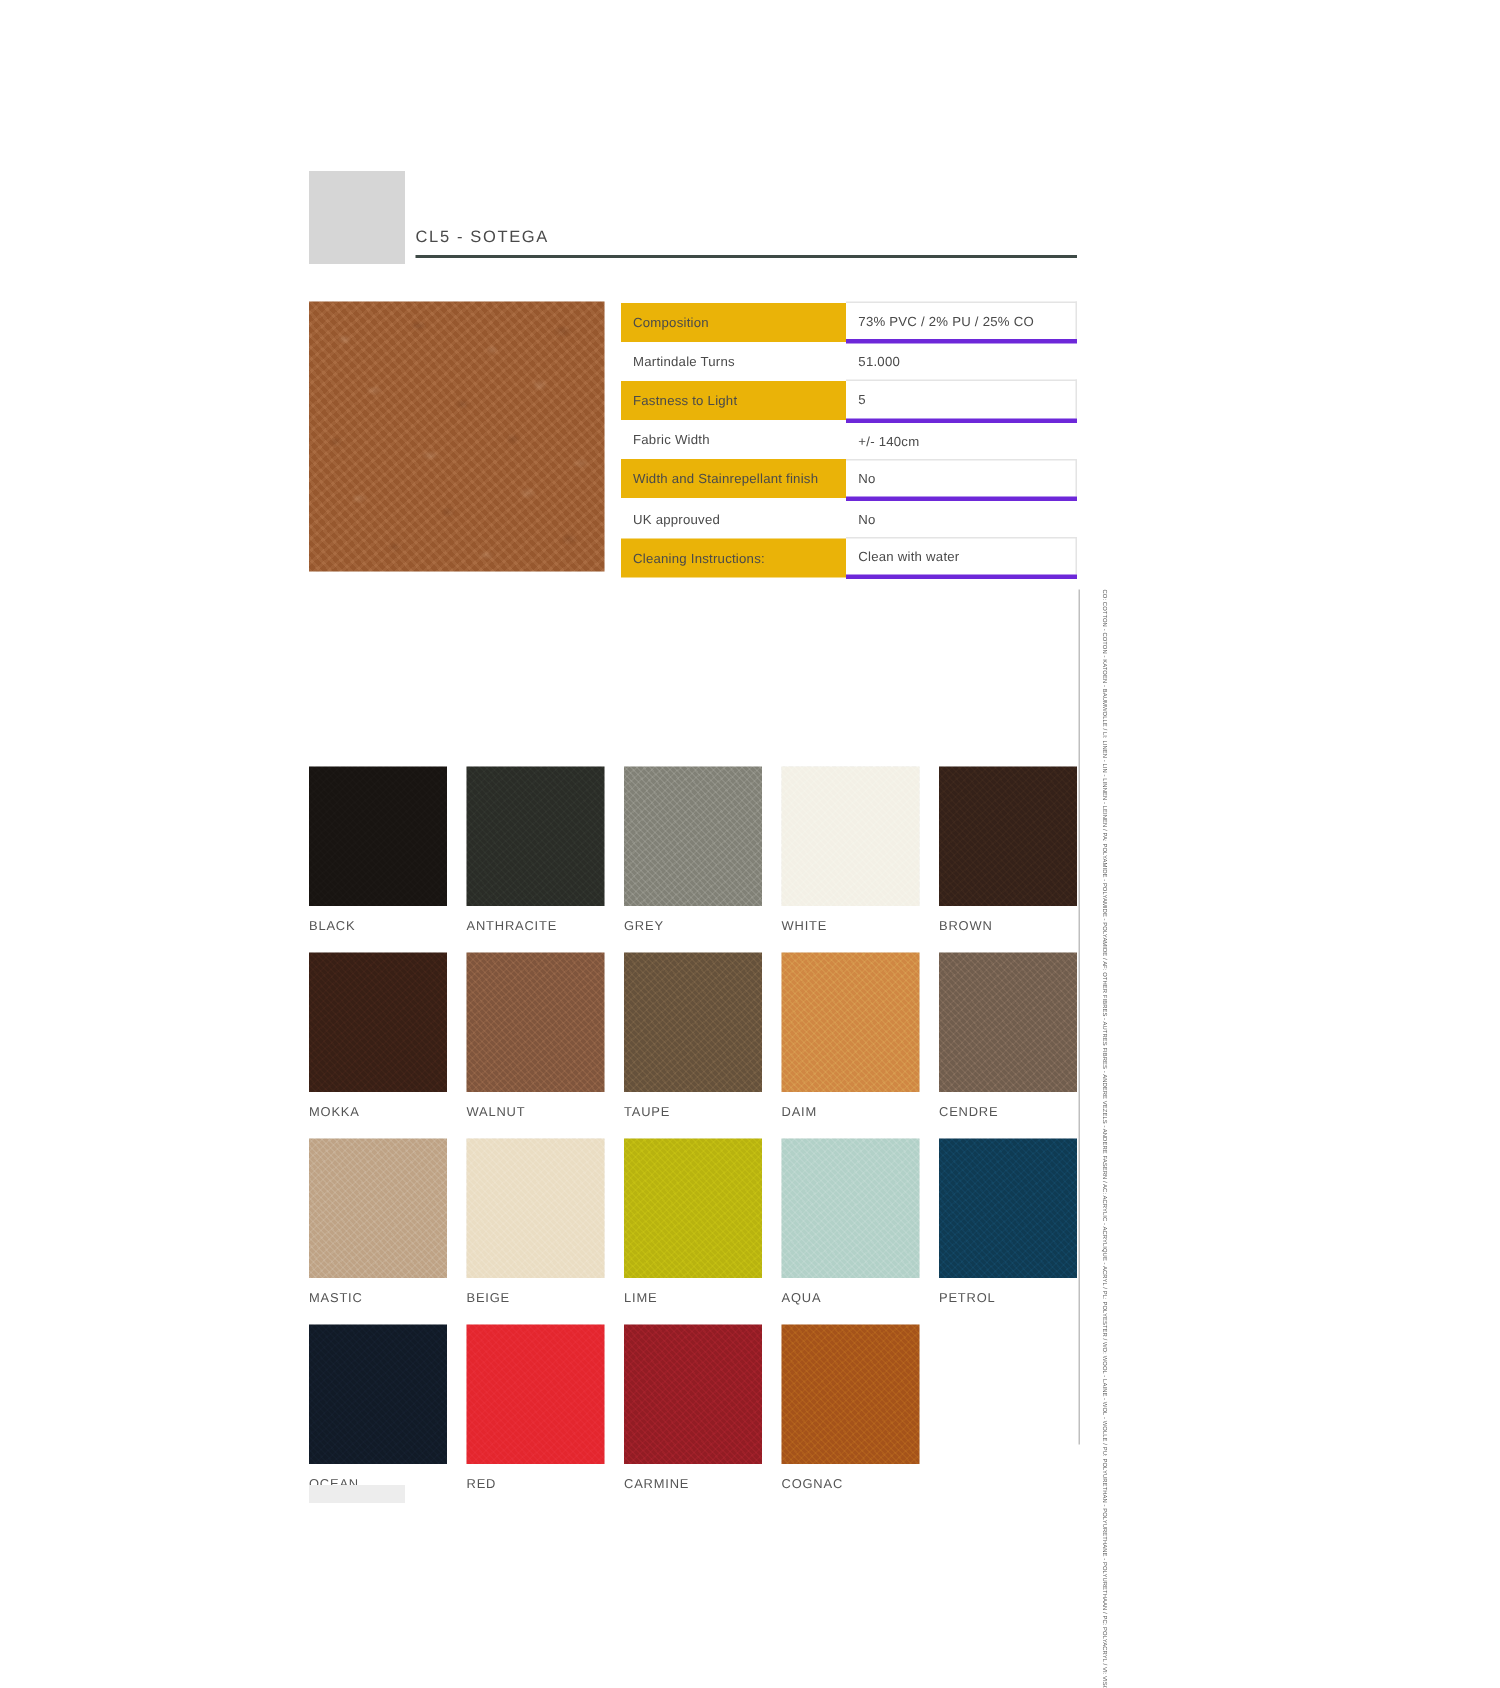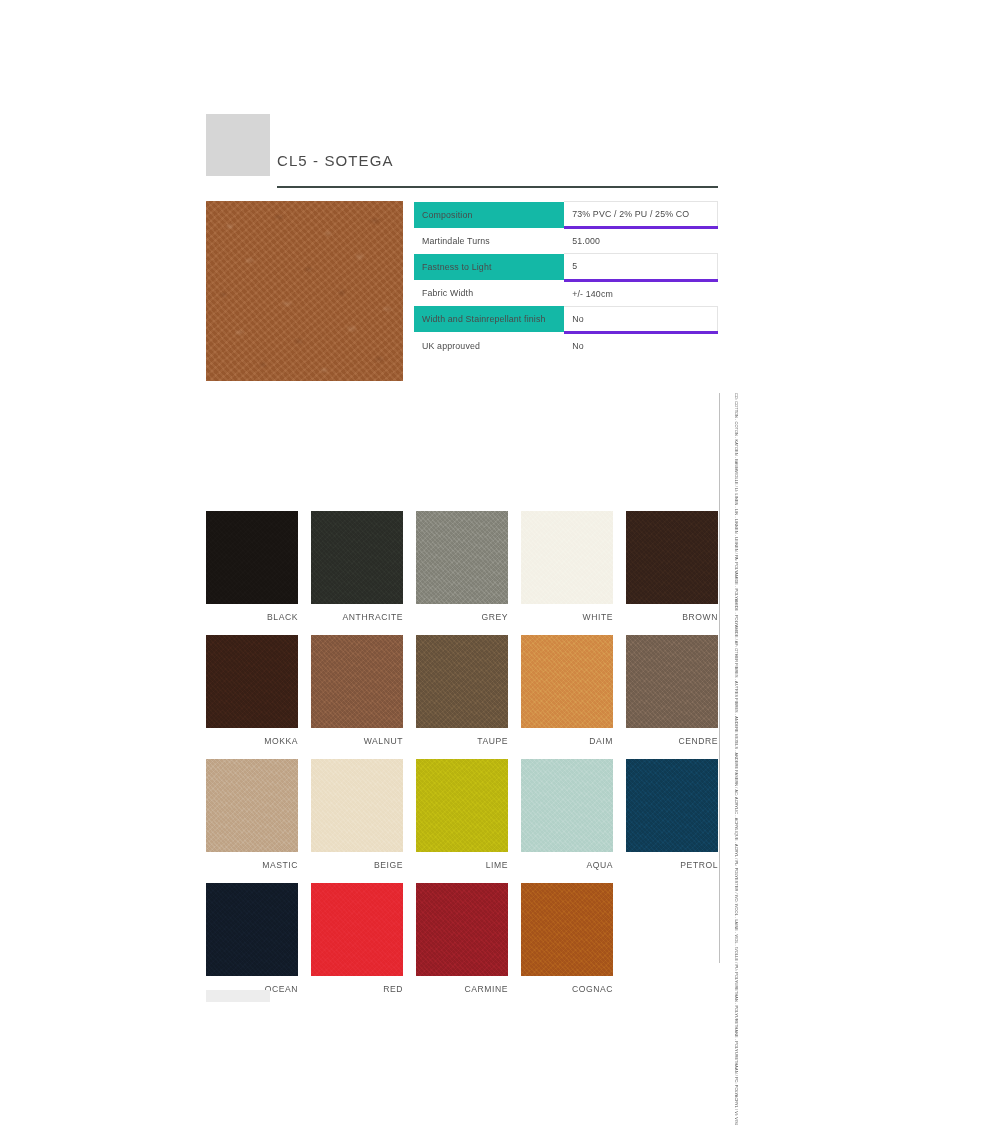--- a/index.html
+++ b/index.html
@@ -33,26 +33,26 @@
     height: 62px;
     background: #d6d6d6;
   }
   .title-wrap {
     position: absolute;
     left: 277px;
     top: 152px;
     width: 441px;
   }
   .title {
-    font-size: 15px;
+    font-size: 11px;
     letter-spacing: 1.1px;
     color: #4a4a4a;
     font-weight: 400;
     white-space: nowrap;
-    padding-bottom: 17px;
+    padding-bottom: 6px;
   }
   .title-rule {
     height: 2px;
     background: #3e4a46;
     width: 100%;
   }
 
   
   .sample {
     position: absolute;
@@ -96,21 +96,21 @@
   .spec-table tr { height: 26.2px; }
   .spec-table td {
     padding: 0 8px;
     vertical-align: middle;
     letter-spacing: 0.15px;
     font-weight: 400;
   }
   .spec-table td.lbl { width: 148px; }
   .spec-table td.val { width: 156px; }
   .spec-table tr.shaded td.lbl {
-    background: #14b8a6;
+    background: #eab308;
   }
   .spec-table tr.shaded td.val {
     background: #ffffff;
     border-top: 1px solid #e4e4e4;
     border-right: 1px solid #e4e4e4;
     border-bottom: 3px solid #6d28d9;
   }
 
   
   .swatch-grid {
@@ -135,21 +135,21 @@
     background-size: 9px 7px, 11px 8px, auto;
     background-blend-mode: overlay, overlay, normal;
   }
   .swatch-chip.grain {
     background-image:
       repeating-linear-gradient(47deg, rgba(255,255,255,0.055) 0 1px, rgba(0,0,0,0.055) 1px 3px),
       repeating-linear-gradient(-43deg, rgba(255,255,255,0.045) 0 1px, rgba(0,0,0,0.045) 1px 4px);
     background-size: auto, auto;
   }
   .swatch-label {
-    text-align: right;
+    text-align: left;
     font-size: 8.6px;
     letter-spacing: 0.55px;
     color: #555555;
     padding-top: 8px;
     white-space: nowrap;
   }
 
   
   .legend-vertical {
     position: absolute;
@@ -225,20 +225,24 @@
           <td class="val">+/- 140cm</td>
         </tr>
         <tr class="shaded">
           <td class="lbl">Width and Stainrepellant finish</td>
           <td class="val">No</td>
         </tr>
         <tr>
           <td class="lbl">UK approuved</td>
           <td class="val">No</td>
         </tr>
+        <tr class="shaded">
+          <td class="lbl">Cleaning Instructions:</td>
+          <td class="val">Clean with water</td>
+        </tr>
       </tbody>
   </table>
 
   <div class="swatch-grid">
       <div class="swatch-row">
         <div class="swatch-cell">
           <div class="swatch-chip grain" style="background-color: rgb(26, 22, 19);"></div>
           <div class="swatch-label">BLACK</div>
         </div>
         <div class="swatch-cell">

